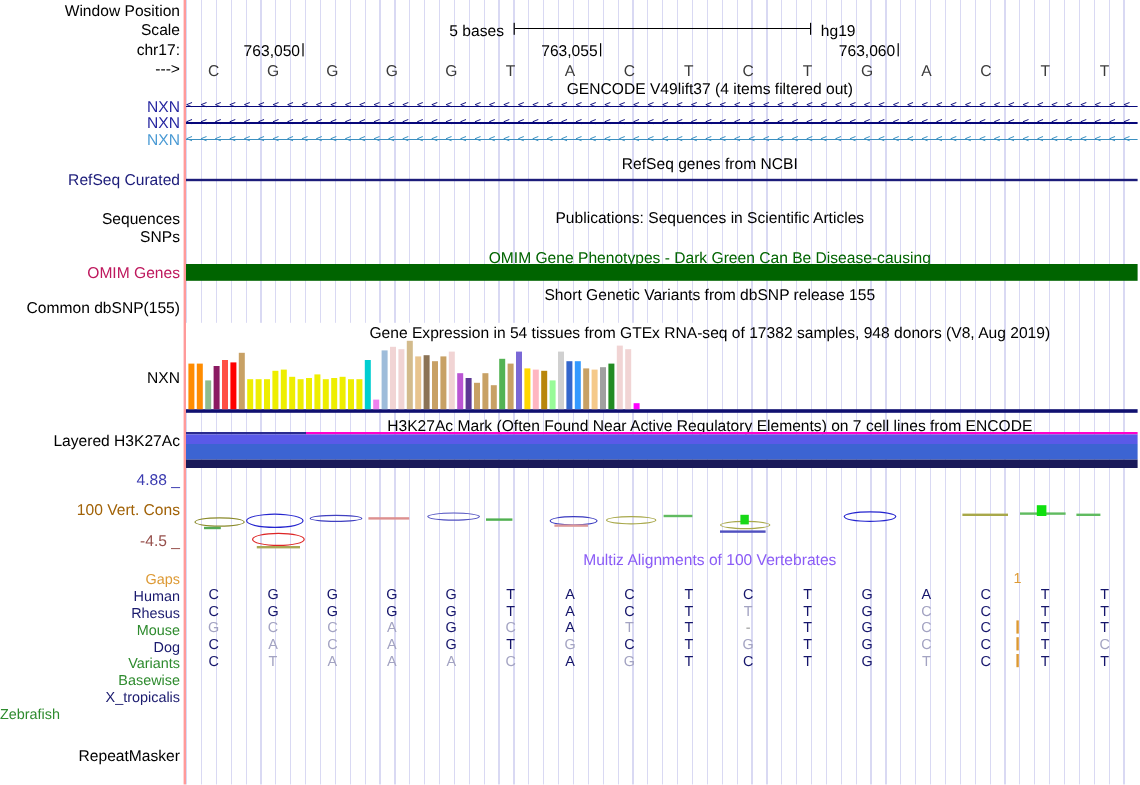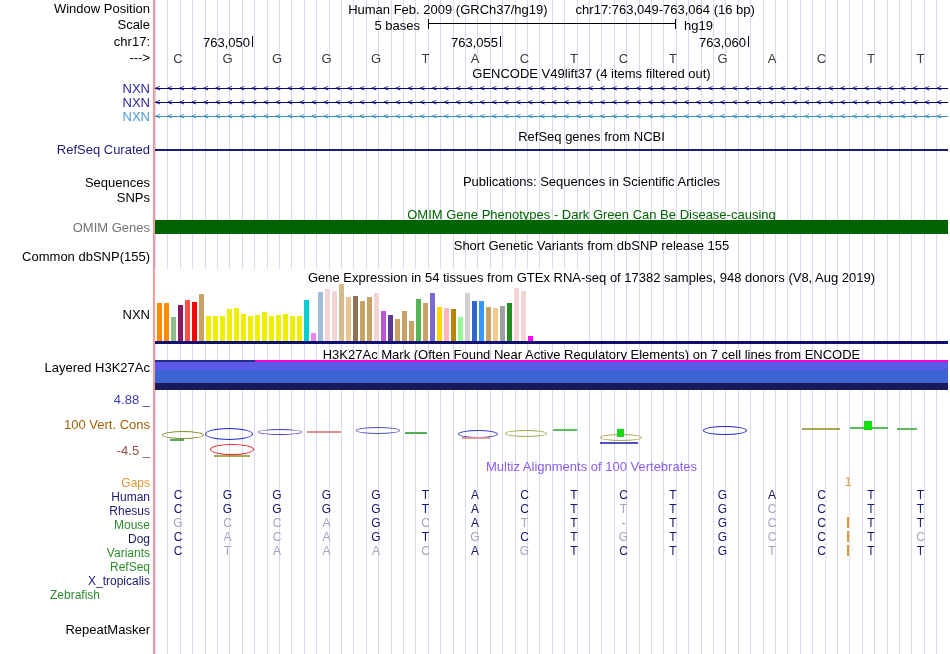--- a/index.html
+++ b/index.html
@@ -26,23 +26,20 @@
   .sp-lbl{font-size:12px;}
 </style>
 </head>
 <body>
 
 <div id="canvas">
 
   <div class="abs grid"></div>
   <div class="abs guideline"></div>
 
-  <div class="abs header-line">
-    <span>Human Feb. 2009 (GRCh37/hg19)</span><span>chr17:763,049-763,064 (16 bp)</span>
-  </div>
   <div class="abs lbl" style="top:2px">Window Position</div>
   <div class="abs lbl" style="top:18px">Scale</div>
 
   <div class="abs" style="left:280px;top:18px;width:140px;text-align:right">5 bases</div>
   <div class="abs scalebracket"></div>
   <div class="abs" style="left:684px;top:18px">hg19</div>
 
   <div class="abs lbl" style="top:35px">chr17:</div>
   <div class="abs postext" style="left:150px;top:35px;width:100px;text-align:right">763,050</div>
   <div class="abs tickline" style="left:252px;top:36px"></div>
@@ -62,21 +59,21 @@
 
   <div class="abs title" style="top:130px">RefSeq genes from NCBI</div>
   <div class="abs lbl" style="top:143px;color:#1c1c7a">RefSeq Curated</div>
   <div class="abs fullbar" style="top:149px;height:2px;background:#1c1c7a"></div>
 
   <div class="abs title" style="top:175px">Publications: Sequences in Scientific Articles</div>
   <div class="abs lbl" style="top:176px">Sequences</div>
   <div class="abs lbl" style="top:191px">SNPs</div>
 
   <div class="abs title" style="top:208px;color:#006400">OMIM Gene Phenotypes - Dark Green Can Be Disease-causing</div>
-  <div class="abs lbl" style="top:221px;color:#737373">OMIM Genes</div>
+  <div class="abs lbl" style="top:221px;color:#be185d">OMIM Genes</div>
   <div class="abs fullbar" style="top:220px;height:14px;background:#006400"></div>
 
   <div class="abs title" style="top:239px">Short Genetic Variants from dbSNP release 155</div>
   <div class="abs lbl" style="top:250px">Common dbSNP(155)</div>
 
   <div class="abs" style="left:155px;top:269px;width:423px;height:73px;background:#fff"></div>
   <div class="abs title" style="top:271px">Gene Expression in 54 tissues from GTEx RNA-seq of 17382 samples, 948 donors (V8, Aug 2019)</div>
   <div class="abs lbl" style="top:308px">NXN</div>
   <div id="gtex-bars"></div>
   <div class="abs fullbar" style="top:341px;height:3px;background:#101070"></div>
@@ -272,20 +269,20 @@
     <div class="abs alnletter" style="left: 463px; top: 545px; color: rgb(21, 21, 107);">A</div>
     <div class="abs alnletter" style="left: 512.5px; top: 545px; color: rgb(163, 163, 194);">G</div>
     <div class="abs alnletter" style="left: 562px; top: 545px; color: rgb(21, 21, 107);">T</div>
     <div class="abs alnletter" style="left: 611.5px; top: 545px; color: rgb(21, 21, 107);">C</div>
     <div class="abs alnletter" style="left: 661px; top: 545px; color: rgb(21, 21, 107);">T</div>
     <div class="abs alnletter" style="left: 710.5px; top: 545px; color: rgb(21, 21, 107);">G</div>
     <div class="abs alnletter" style="left: 760px; top: 545px; color: rgb(163, 163, 194);">T</div>
     <div class="abs alnletter" style="left: 809.5px; top: 545px; color: rgb(21, 21, 107);">C</div>
     <div class="abs alnletter" style="left: 859px; top: 545px; color: rgb(21, 21, 107);">T</div>
     <div class="abs alnletter" style="left: 908.5px; top: 545px; color: rgb(21, 21, 107);">T</div>
-    <div class="abs lbl sp-lbl" style="left: 0px; top: 560px; width: 150px; text-align: right; color: rgb(46, 139, 46);">RefSeq</div>
+    <div class="abs lbl sp-lbl" style="left: 0px; top: 560px; width: 150px; text-align: right; color: rgb(46, 139, 46);">Basewise</div>
     <div class="abs lbl sp-lbl" style="left: 0px; top: 574px; width: 150px; text-align: right; color: rgb(26, 26, 110);">X_tropicalis</div>
-    <div class="abs lbl sp-lbl" style="left: 0px; top: 588px; width: 150px; text-align: center; color: rgb(46, 139, 46);">Zebrafish</div>
+    <div class="abs lbl sp-lbl" style="left: 0px; top: 588px; width: 150px; text-align: left; color: rgb(46, 139, 46);">Zebrafish</div>
     <div class="abs" style="left: 843px; top: 475px; width: 10px; text-align: center; color: rgb(221, 153, 51); font-size: 12px;">1</div>
     <div class="abs" style="left: 847px; top: 517px; width: 2px; height: 11px; background: rgb(221, 153, 51);"></div>
     <div class="abs" style="left: 847px; top: 531px; width: 2px; height: 11px; background: rgb(221, 153, 51);"></div>
     <div class="abs" style="left: 847px; top: 545px; width: 2px; height: 11px; background: rgb(221, 153, 51);"></div>
   </div>
 
 </body></html>

